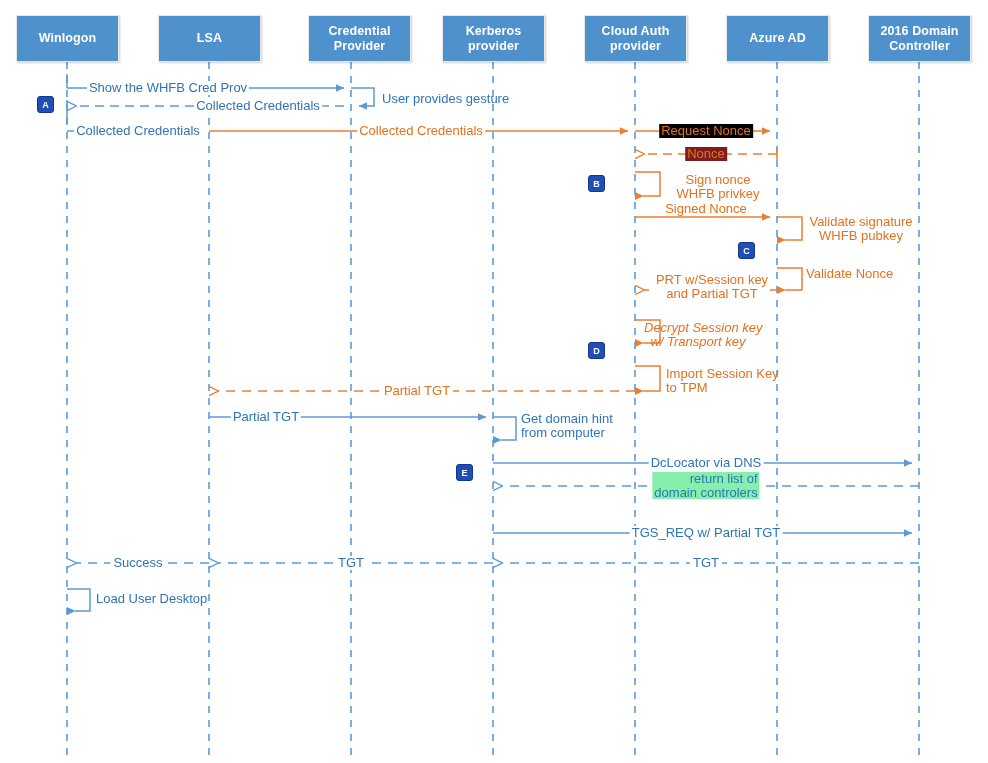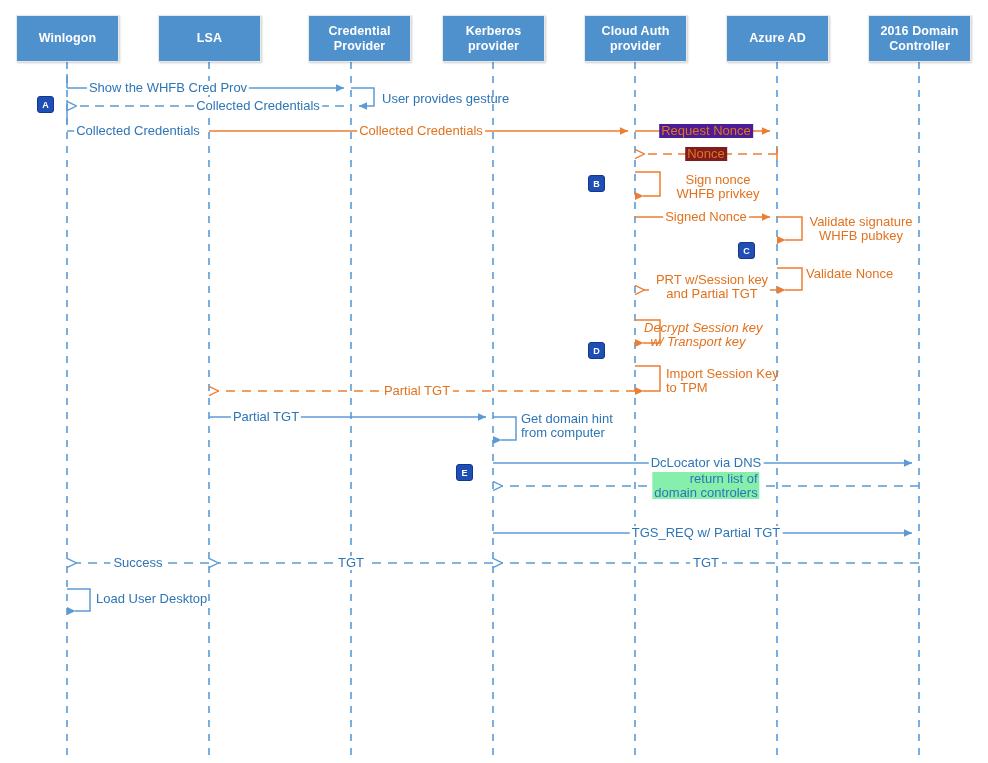--- a/index.html
+++ b/index.html
@@ -192,28 +192,28 @@
   <div class="msg-label center" style="left:168px;top:81px;background:#fff;padding:0 2px;">Show the WHFB Cred Prov</div>
 
   <div class="msg-label left" style="left:382px;top:92px;">User provides gesture</div>
 
   <div class="msg-label center" style="left:258px;top:99px;background:#fff;padding:0 2px;">Collected Credentials</div>
 
   <div class="msg-label center" style="left:138px;top:124px;background:#fff;padding:0 2px;">Collected Credentials</div>
 
   <div class="msg-label center orange" style="left:421px;top:124px;background:#fff;padding:0 2px;">Collected Credentials</div>
 
-  <div class="msg-label center orange" style="left:706px;top:124px;background:#4c1d95;padding:0 2px;">Request Nonce</div>
+  <div class="msg-label center orange" style="left:706px;top:124px;background:#000000;padding:0 2px;">Request Nonce</div>
 
   <div class="msg-label center orange" style="left:706px;top:147px;background:#7f1d1d;padding:0 2px;">Nonce</div>
 
   <div class="msg-label left orange" style="left:668px;top:173px;text-align:center;width:100px;">Sign nonce
 WHFB privkey</div>
 
-  <div class="msg-label center orange" style="left:706px;top:210px;background:#fff;padding:0 2px;">Signed Nonce</div>
+  <div class="msg-label center orange" style="left:706px;top:202px;background:#fff;padding:0 2px;">Signed Nonce</div>
 
   <div class="msg-label left orange" style="left:806px;top:215px;text-align:center;width:110px;">Validate signature
 WHFB pubkey</div>
 
   <div class="msg-label left orange" style="left:806px;top:267px;">Validate Nonce</div>
 
   <div class="msg-label center orange" style="left:712px;top:273px;background:#fff;padding:0 2px;text-align:center;">PRT w/Session key
 and Partial TGT</div>
 
   <div class="msg-label left orange" style="left:644px;top:321px;text-align:center;width:108px;font-style:italic;">Decrypt Session key

